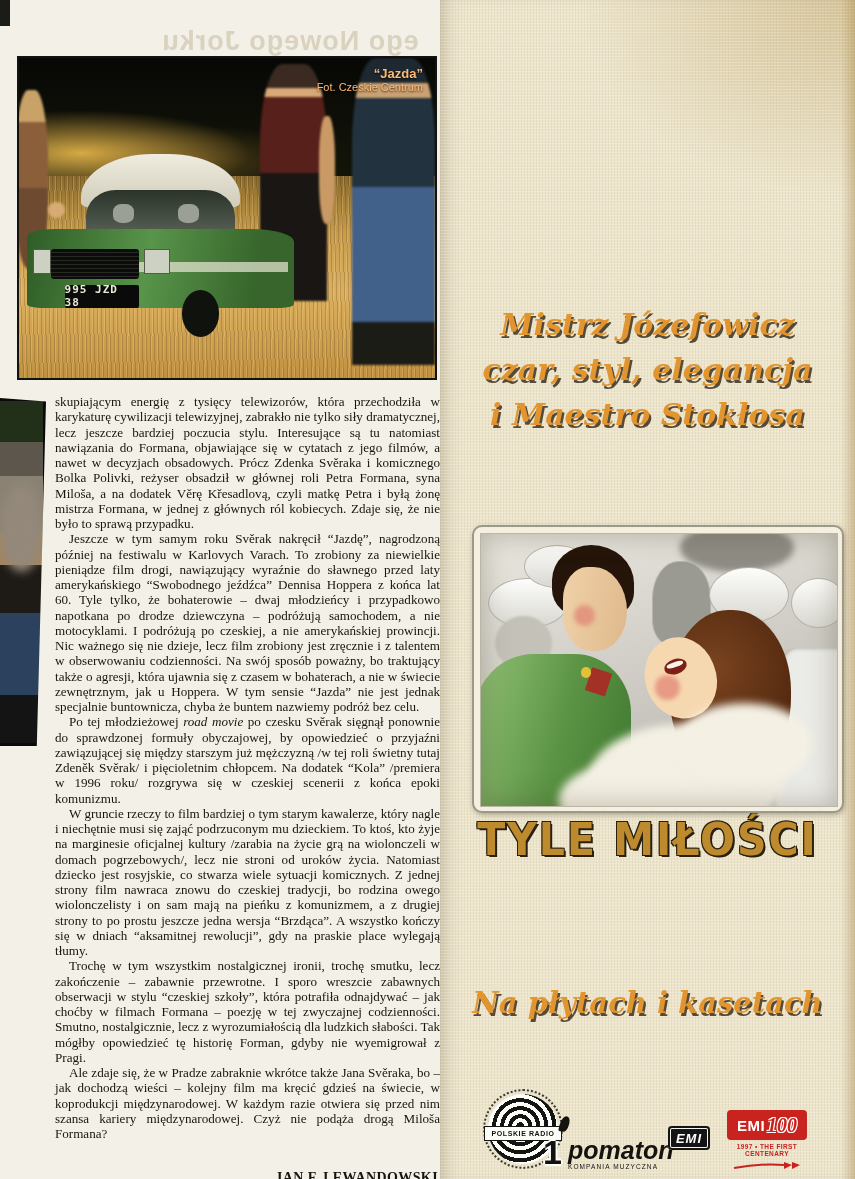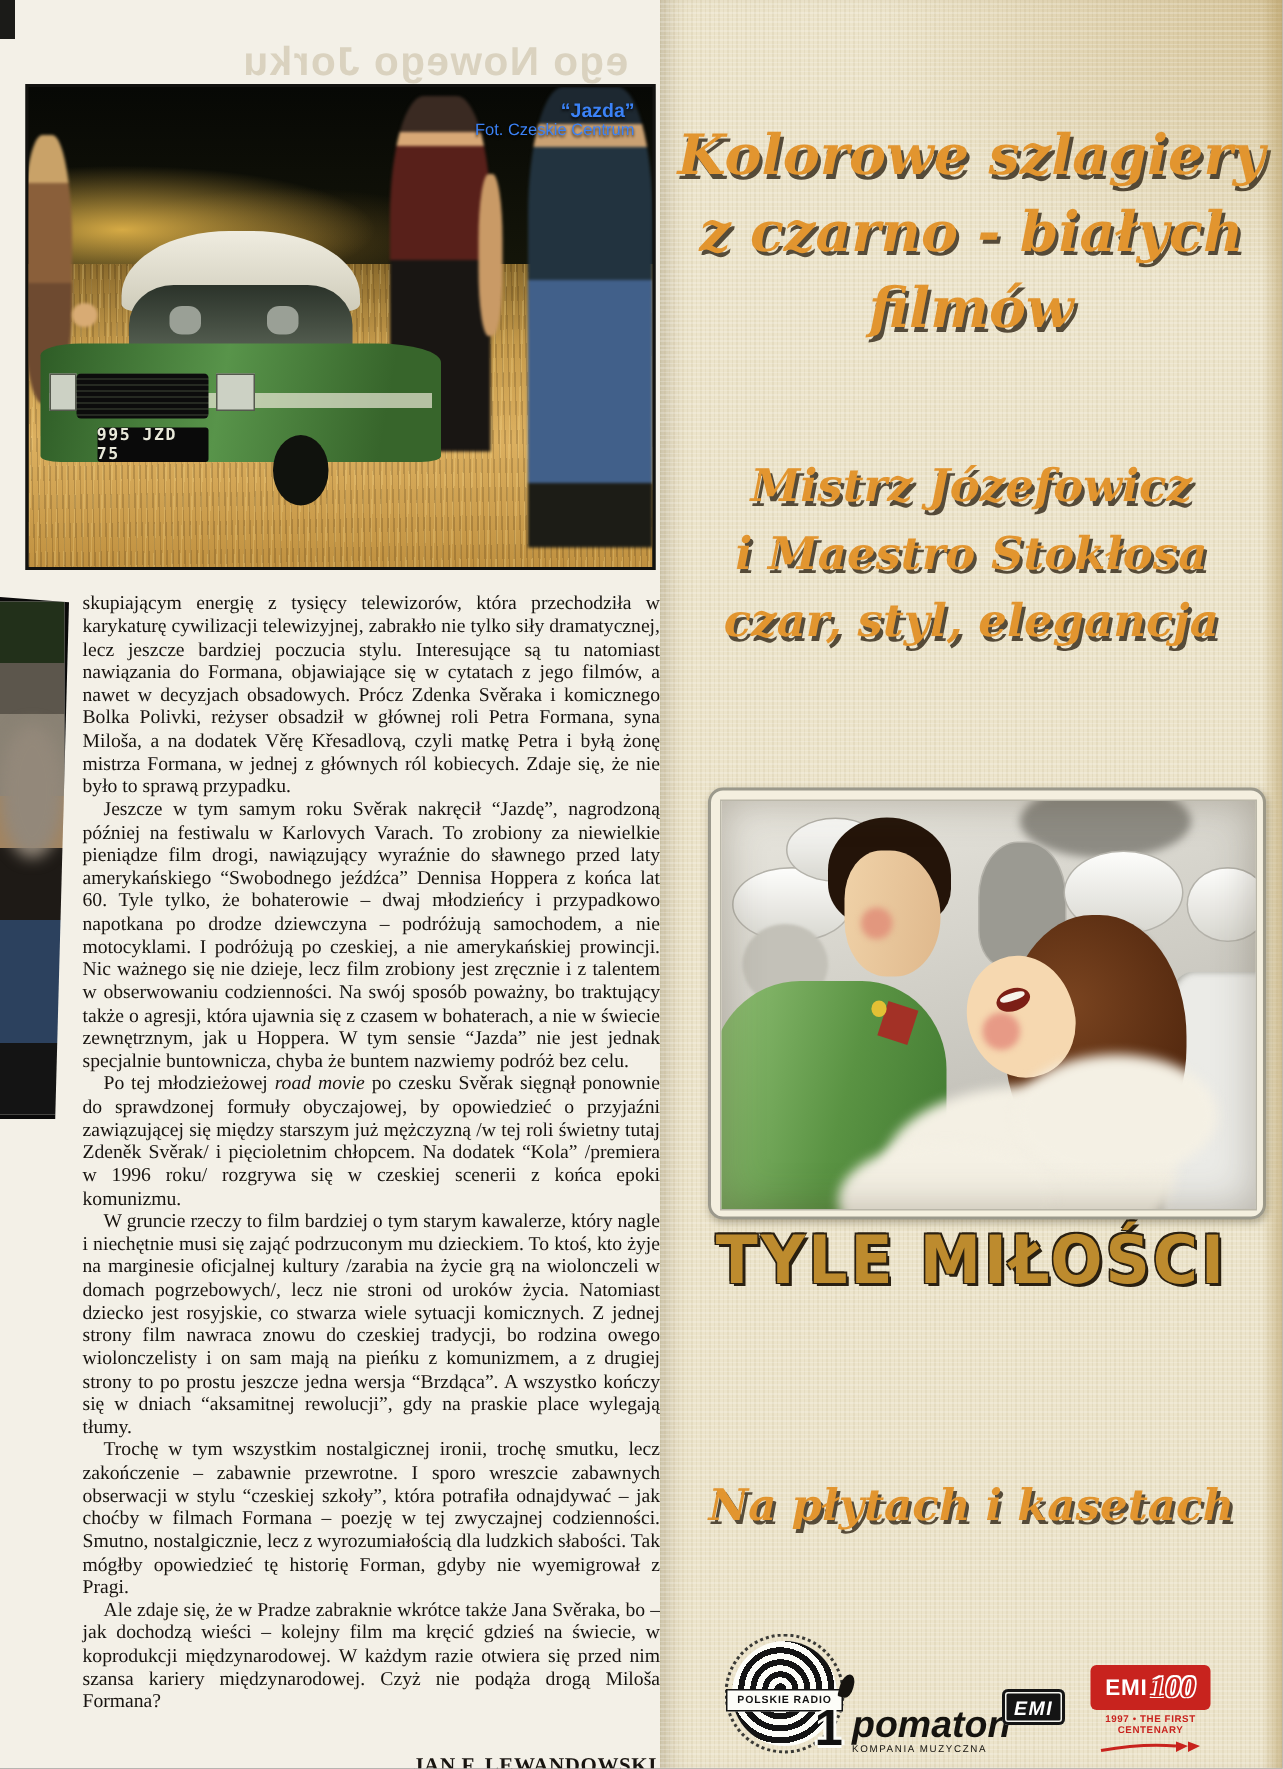--- a/index.html
+++ b/index.html
@@ -45,21 +45,21 @@
   .car-wheel{position:absolute;left:58%;top:76%;width:14%;height:26%;background:#10120d;border-radius:50%;}
   .fig{position:absolute;filter:blur(1.2px);}
   .fig-woman{left:-1%;top:10%;width:8%;height:56%;
     background:linear-gradient(#c9a268 0 18%,#8a5f3a 18% 55%,#6e4a30 55%);border-radius:40%;}
   .fig-hand{left:7%;top:45%;width:4%;height:5%;background:#d8ab74;border-radius:50%;}
   .fig-man-center{left:58%;top:2%;width:16%;height:74%;border-radius:34% 34% 0 0;
     background:linear-gradient(#3a2a22 0 10%,#d8a876 10% 14%,#58201a 14% 46%,#191613 46%);}
   .fig-arm{left:72%;top:18%;width:4%;height:34%;background:#c99a66;border-radius:40%;}
   .fig-man-right{left:80%;top:0;width:20%;height:96%;border-radius:28% 28% 0 0;
     background:linear-gradient(#1d2831 0 8%,#caa173 8% 13%,#22333f 13% 42%,#41608a 42% 86%,#1c1c16 86%);}
-  .photo-caption{position:absolute;top:8px;right:12px;text-align:right;color:#3b82f6;
+  .photo-caption{position:absolute;top:8px;right:12px;text-align:right;color:#fdba74;
     font-family:"Liberation Sans",sans-serif;text-shadow:0 1px 2px rgba(0,0,0,.8);}
   .photo-caption .t{font-size:13px;font-weight:bold;}
   .photo-caption .c{font-size:11px;}
 
   
   .filmstrip{position:absolute;left:0;top:398px;width:46px;height:348px;border:3px solid #0a0a0a;border-left:none;
     box-sizing:border-box;clip-path:polygon(0 0,100% 1%,80% 100%,0 100%);overflow:hidden;
     background:linear-gradient(#22301a 0 12%,#5c564c 12% 22%,#8a8274 22% 38%,#a3845f 38% 48%,#1e1a16 48% 62%,#2c415e 62% 86%,#141414 86%);}
   .filmstrip .blob{position:absolute;left:0;top:24%;width:100%;height:26%;background:#93887a;border-radius:50%;filter:blur(5px);}
 
@@ -171,21 +171,21 @@
       <div class="car-roof"></div>
       <div class="car-glass">
         <div class="headrest l"></div>
         <div class="headrest r"></div>
       </div>
       <div class="car-body"></div>
       <div class="car-stripe"></div>
       <div class="car-light l"></div>
       <div class="car-grille"></div>
       <div class="car-light r"></div>
-      <div class="car-plate">995 JZD 75</div>
+      <div class="car-plate">995 JZD 38</div>
       <div class="car-wheel"></div>
     </div>
     <div class="photo-caption">
       <div class="t">“Jazda”</div>
       <div class="c">Fot. Czeskie Centrum</div>
     </div>
   </div>
 
   <div class="filmstrip">
     <div class="blob"></div>
@@ -197,30 +197,25 @@
     <p class="ind"><span>Po tej młodzieżowej </span><i>road movie</i><span> po czesku Svěrak sięgnął ponownie do sprawdzonej formuły obyczajowej, by opowiedzieć o przyjaźni zawiązującej się między starszym już mężczyzną /w tej roli świetny tutaj Zdeněk Svěrak/ i pięcioletnim chłopcem. Na dodatek “Kola” /premiera w 1996 roku/ rozgrywa się w czeskiej scenerii z końca epoki komunizmu.</span></p>
     <p class="ind">W gruncie rzeczy to film bardziej o tym starym kawalerze, który nagle i niechętnie musi się zająć podrzuconym mu dzieckiem. To ktoś, kto żyje na marginesie oficjalnej kultury /zarabia na życie grą na wiolonczeli w domach pogrzebowych/, lecz nie stroni od uroków życia. Natomiast dziecko jest rosyjskie, co stwarza wiele sytuacji komicznych. Z jednej strony film nawraca znowu do czeskiej tradycji, bo rodzina owego wiolonczelisty i on sam mają na pieńku z komunizmem, a z drugiej strony to po prostu jeszcze jedna wersja “Brzdąca”. A wszystko kończy się w dniach “aksamitnej rewolucji”, gdy na praskie place wylegają tłumy.</p>
     <p class="ind">Trochę w tym wszystkim nostalgicznej ironii, trochę smutku, lecz zakończenie – zabawnie przewrotne. I sporo wreszcie zabawnych obserwacji w stylu “czeskiej szkoły”, która potrafiła odnajdywać – jak choćby w filmach Formana – poezję w tej zwyczajnej codzienności. Smutno, nostalgicznie, lecz z wyrozumiałością dla ludzkich słabości. Tak mógłby opowiedzieć tę historię Forman, gdyby nie wyemigrował z Pragi.</p>
     <p class="ind">Ale zdaje się, że w Pradze zabraknie wkrótce także Jana Svěraka, bo – jak dochodzą wieści – kolejny film ma kręcić gdzieś na świecie, w koprodukcji międzynarodowej. W każdym razie otwiera się przed nim szansa kariery międzynarodowej. Czyż nie podąża drogą Miloša Formana?</p>
     <div class="byline">JAN F. LEWANDOWSKI</div>
   </div>
 
   <div class="ad-panel">
     <div class="ad-texture"></div>
 
-    <div class="ad-headline script">
-      <div>Kolorowe szlagiery</div>
-      <div>z czarno - białych</div>
-      <div>filmów</div>
-    </div>
 
     <div class="ad-subheadline script">
       <div>Mistrz Józefowicz</div>
+      <div>czar, styl, elegancja</div>
       <div>i Maestro Stokłosa</div>
-      <div>czar, styl, elegancja</div>
     </div>
 
     <div class="photo-frame">
       <div class="couple">
         <div class="chandelier"></div>
         <div class="cap" style="left:2%;top:16%;width:22%;height:18%;"></div>
         <div class="gray-face" style="left:4%;top:30%;width:16%;height:20%;"></div>
         <div class="cap" style="left:12%;top:4%;width:18%;height:15%;"></div>
         <div class="cap" style="left:48%;top:10%;width:16%;height:30%;background:#9b9a92;border-radius:45% 45% 30% 30%;"></div>
         <div class="cap" style="left:64%;top:12%;width:22%;height:20%;"></div>

